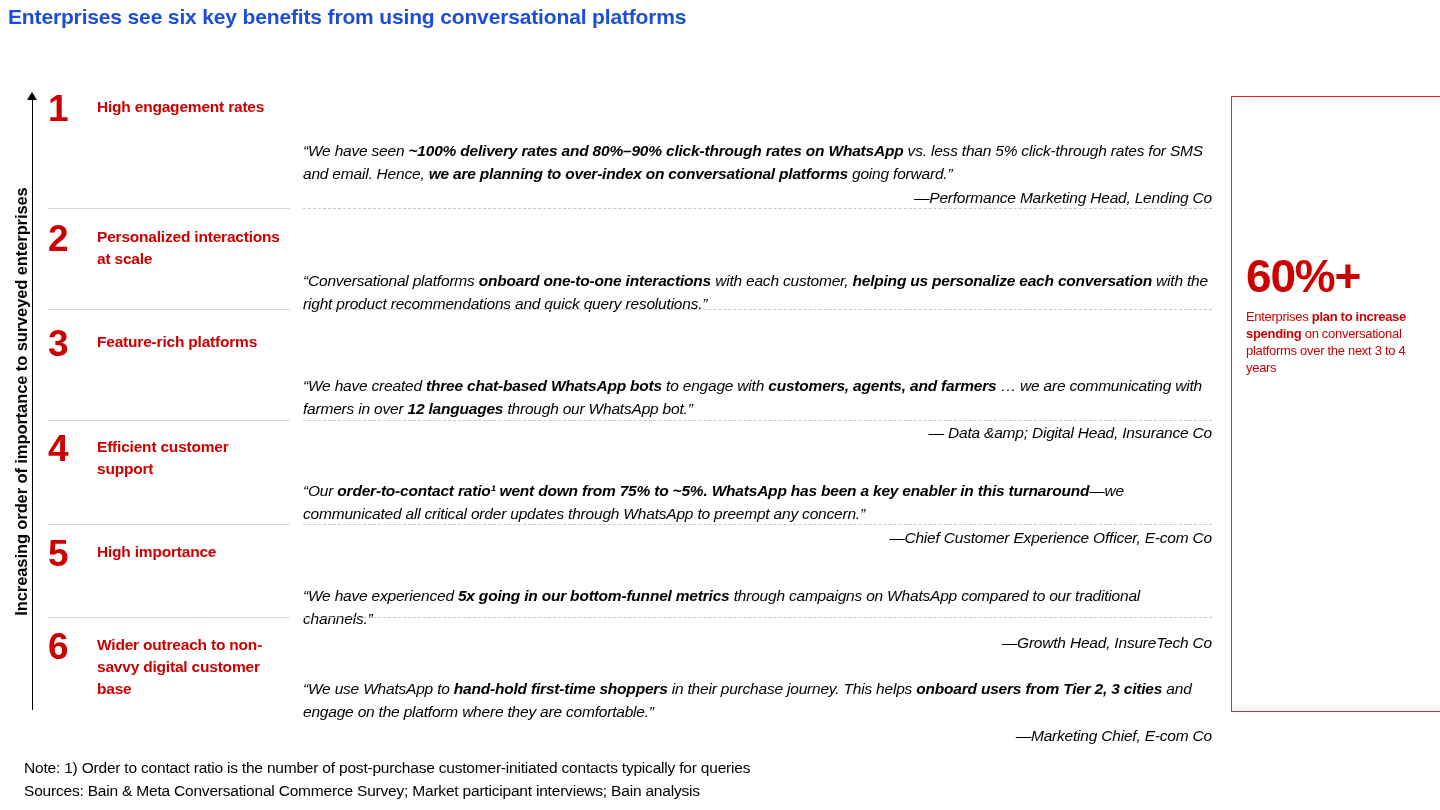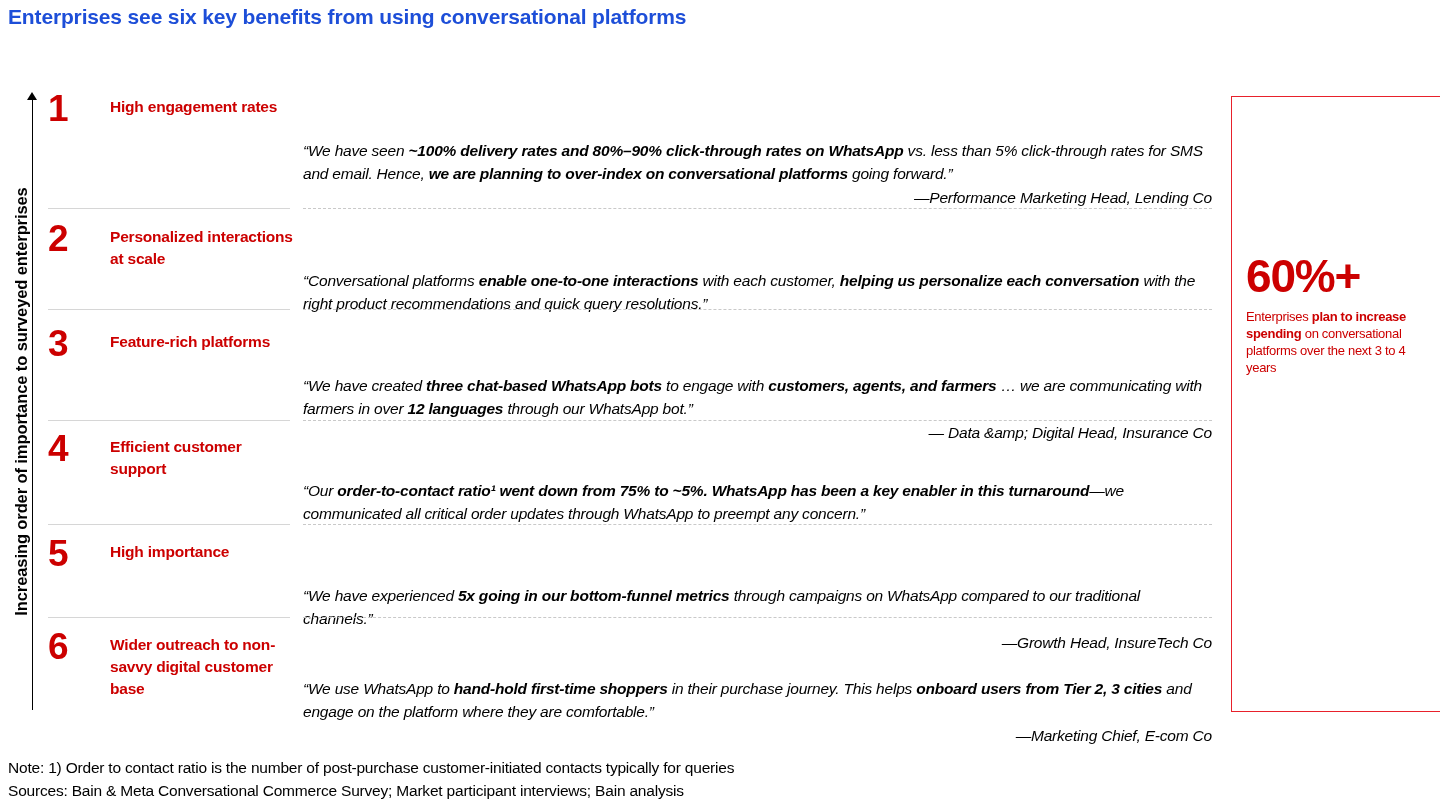--- a/index.html
+++ b/index.html
@@ -105,21 +105,21 @@
     top: 0px;
     width: 48px;
     font-size: 37px;
     font-weight: bold;
     line-height: 0.92;
     color: #CC0000;
     letter-spacing: -1px;
   }
   .benefit {
     position: absolute;
-    left: 62px;
+    left: 49px;
     top: 4px;
     width: 190px;
     font-size: 15.5px;
     font-weight: bold;
     line-height: 1.42;
     color: #CC0000;
     letter-spacing: -0.2px;
   }
   .quote {
     position: absolute;
@@ -182,21 +182,21 @@
   .footer {
     position: absolute;
     left: 8px;
     top: 756px;
     width: 1400px;
     font-size: 15.5px;
     line-height: 1.5;
     color: #000;
     letter-spacing: -0.2px;
   }
-  .footer div { white-space: nowrap; }
+  .footer div { white-space: nowrap; margin-left: 16px; }
 </style>
 </head>
 <body>
 
 <div class="page-title">Enterprises see six key benefits from using conversational platforms</div>
 
 <div class="axis">
   <div class="axis-arrow"></div>
   <div class="axis-line"></div>
   <div class="axis-label">Increasing order of importance to surveyed enterprises</div>
@@ -212,21 +212,21 @@
       <span class="attribution">—Performance Marketing Head, Lending Co</span>
     </div>
   </div>
   <div class="row-sep-solid" style="top:116px;"></div>
   <div class="row-sep-dashed" style="top:116px;"></div>
 
   <div class="row" style="top:130px;height:78px;">
     <div class="num">2</div>
     <div class="benefit">Personalized interactions at scale</div>
     <div class="quote">
-      <span>“Conversational platforms <b>enable one-to-one interactions</b> with each customer, <b>helping us personalize each conversation</b> with the right product recommendations and quick query resolutions.”</span>
+      <span>“Conversational platforms <b>onboard one-to-one interactions</b> with each customer, <b>helping us personalize each conversation</b> with the right product recommendations and quick query resolutions.”</span>
     </div>
   </div>
   <div class="row-sep-solid" style="top:217px;"></div>
   <div class="row-sep-dashed" style="top:217px;"></div>
 
   <div class="row" style="top:235px;height:78px;">
     <div class="num">3</div>
     <div class="benefit">Feature-rich platforms</div>
     <div class="quote">
       <span>“We have created <b>three chat-based WhatsApp bots</b> to engage with <b>customers, agents, and farmers</b> … we are communicating with farmers in over <b>12 languages</b> through our WhatsApp bot.”</span>
@@ -234,20 +234,21 @@
     </div>
   </div>
   <div class="row-sep-solid" style="top:328px;"></div>
   <div class="row-sep-dashed" style="top:328px;"></div>
 
   <div class="row" style="top:340px;height:78px;">
     <div class="num">4</div>
     <div class="benefit">Efficient customer support</div>
     <div class="quote">
       <span>“Our <b>order-to-contact ratio¹ went down from 75% to ~5%. WhatsApp has been a key enabler in this turnaround</b>—we communicated all critical order updates through WhatsApp to preempt any concern.”</span>
+      <span class="attribution">—Chief Customer Experience Officer, E-com Co</span>
     </div>
   </div>
   <div class="row-sep-solid" style="top:432px;"></div>
   <div class="row-sep-dashed" style="top:432px;"></div>
 
   <div class="row" style="top:445px;height:78px;">
     <div class="num">5</div>
     <div class="benefit">High importance</div>
     <div class="quote">
       <span>“We have experienced <b>5x going in our bottom-funnel metrics</b> through campaigns on WhatsApp compared to our traditional channels.”</span>

